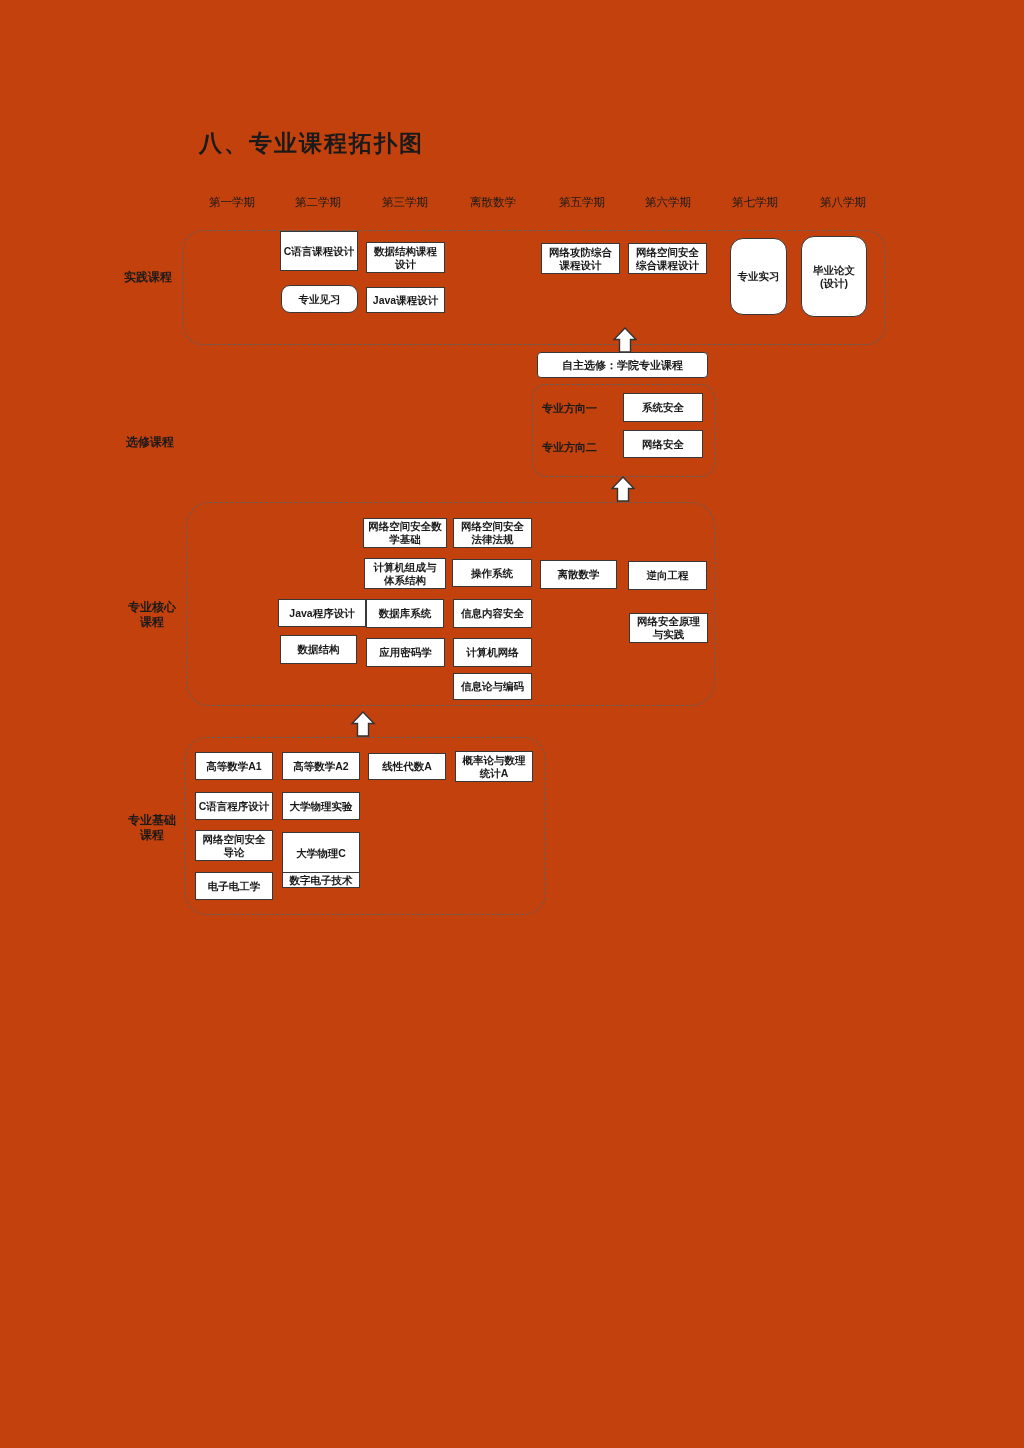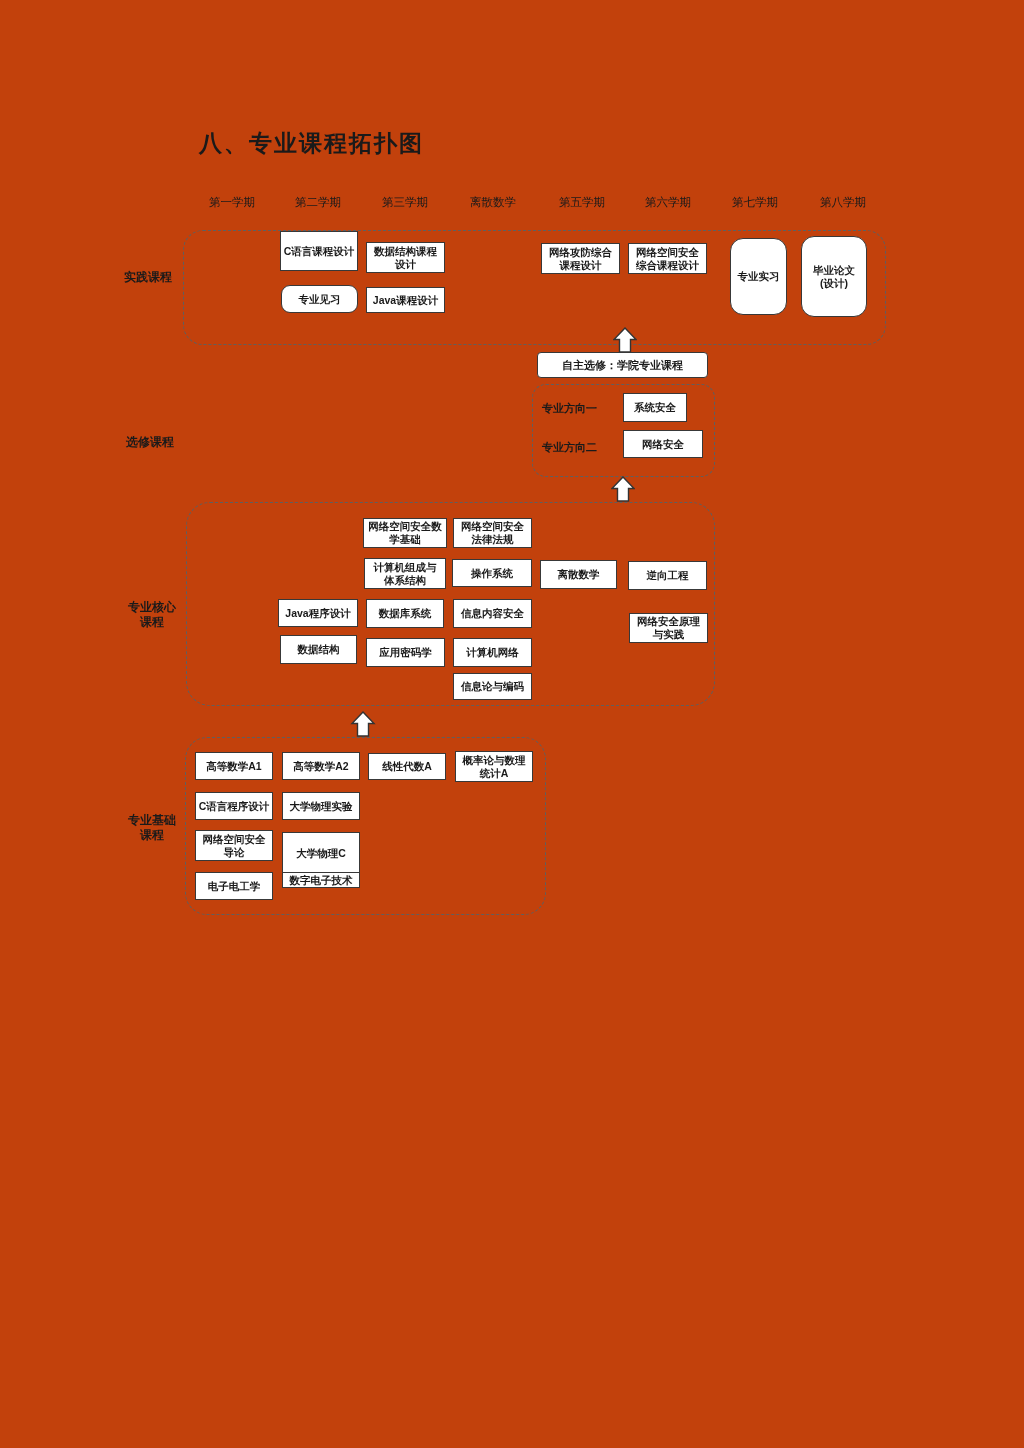--- a/index.html
+++ b/index.html
@@ -77,38 +77,38 @@
   <div class="box round-lg" style="left:801px;top:236px;width:66px;height:81px">毕业论文
 (设计)</div>
 
   <svg class="arrow" style="left:613px;top:327px" width="24" height="26" viewBox="0 0 24 26">
     <polygon points="12,1 23,12.5 17.5,12.5 17.5,25 6.5,25 6.5,12.5 1,12.5" fill="#ffffff" stroke="#333333" stroke-width="1.4"></polygon>
   </svg>
 
   <div class="box self-select" style="left:537px;top:352px;width:171px;height:26px">自主选修：学院专业课程</div>
 
   <div class="track-label" style="left:542px;top:401px">专业方向一</div>
-  <div class="box" style="left:623px;top:393px;width:64px;height:29px">系统安全</div>
+  <div class="box" style="left:623px;top:393px;width:80px;height:29px">系统安全</div>
   <div class="track-label" style="left:542px;top:440px">专业方向二</div>
   <div class="box" style="left:623px;top:430px;width:80px;height:28px">网络安全</div>
 
   <svg class="arrow" style="left:611px;top:476px" width="24" height="26" viewBox="0 0 24 26">
     <polygon points="12,1 23,12.5 17.5,12.5 17.5,25 6.5,25 6.5,12.5 1,12.5" fill="#ffffff" stroke="#333333" stroke-width="1.4"></polygon>
   </svg>
 
   <div class="box" style="left:363px;top:518px;width:84px;height:30px">网络空间安全数
 学基础</div>
   <div class="box" style="left:453px;top:518px;width:79px;height:30px">网络空间安全
 法律法规</div>
   <div class="box" style="left:364px;top:558px;width:82px;height:31px">计算机组成与
 体系结构</div>
   <div class="box" style="left:452px;top:559px;width:80px;height:28px">操作系统</div>
   <div class="box" style="left:540px;top:560px;width:77px;height:29px">离散数学</div>
   <div class="box" style="left:628px;top:561px;width:79px;height:29px">逆向工程</div>
-  <div class="box" style="left:278px;top:599px;width:80px;height:28px">Java程序设计</div>
+  <div class="box" style="left:278px;top:599px;width:88px;height:28px">Java程序设计</div>
   <div class="box" style="left:366px;top:599px;width:78px;height:29px">数据库系统</div>
   <div class="box" style="left:453px;top:599px;width:79px;height:29px">信息内容安全</div>
   <div class="box" style="left:280px;top:635px;width:77px;height:29px">数据结构</div>
   <div class="box" style="left:366px;top:638px;width:79px;height:29px">应用密码学</div>
   <div class="box" style="left:453px;top:638px;width:79px;height:29px">计算机网络</div>
   <div class="box" style="left:629px;top:613px;width:79px;height:30px">网络安全原理
 与实践</div>
   <div class="box" style="left:453px;top:673px;width:79px;height:27px">信息论与编码</div>
 
   <svg class="arrow" style="left:350px;top:711px" width="26" height="26" viewBox="0 0 24 26">

